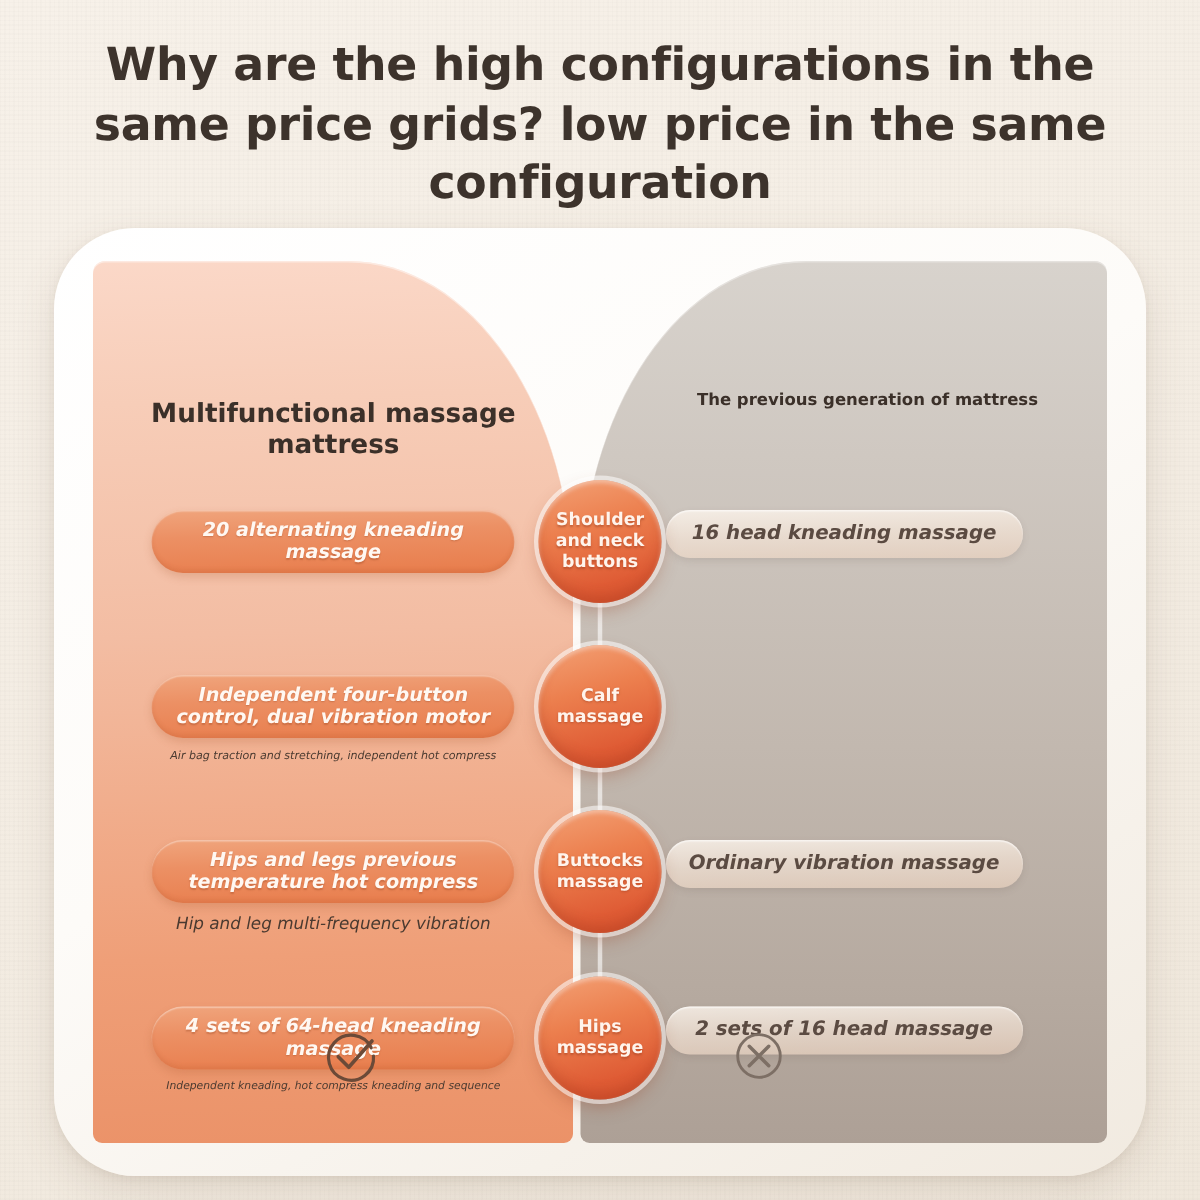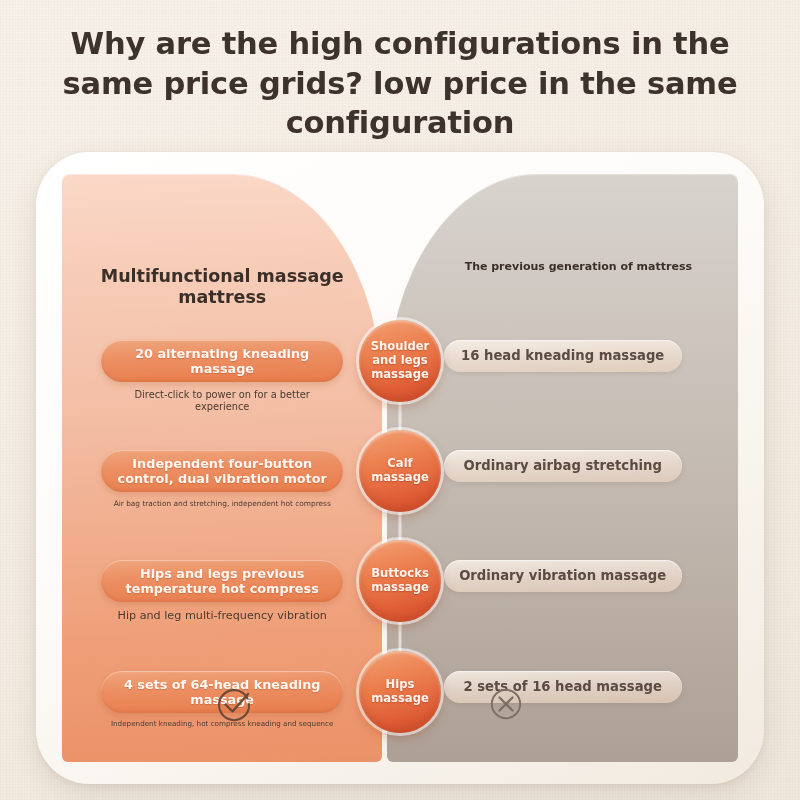--- a/index.html
+++ b/index.html
@@ -120,20 +120,21 @@
     text-align: right;
   }
 
   
   .rows {
     position: absolute;
     left: 0;
     top: 0;
     width: 100%;
     height: 100%;
+    font-style: italic;
   }
 
   .row {
     position: absolute;
     width: 100%;
     display: flex;
     flex-direction: column;
     align-items: center;
   }
 
@@ -253,21 +254,20 @@
 
 <div id="device-card">
   <div id="panels">
 
     <div class="panel panel-left">
       <div class="panel-heading">Multifunctional massage mattress</div>
 
       <div class="rows">
         <div class="row" style="top:166px">
           <div class="pill pill-left">20 alternating kneading massage</div>
-          <div class="caption" style="font-size:9.8px">Direct-click to power on for a better experience</div>
         </div>
 
         <div class="row" style="top:276px">
           <div class="pill pill-left">Independent four-button control, dual vibration motor</div>
           <div class="caption" style="font-size:7.4px">Air bag traction and stretching, independent hot compress</div>
         </div>
 
         <div class="row" style="top:386px">
           <div class="pill pill-left">Hips and legs previous temperature hot compress</div>
           <div class="caption" style="font-size:11.2px">Hip and leg multi-frequency vibration</div>
@@ -287,23 +287,20 @@
       </div>
     </div>
 
     <div class="panel panel-right">
       <div class="panel-heading">The previous generation of mattress</div>
 
       <div class="rows">
         <div class="row" style="top:166px">
           <div class="pill pill-right">16 head kneading massage</div>
         </div>
-        <div class="row" style="top:276px">
-          <div class="pill pill-right">Ordinary airbag stretching</div>
-        </div>
         <div class="row" style="top:386px">
           <div class="pill pill-right">Ordinary vibration massage</div>
         </div>
         <div class="row" style="top:497px">
           <div class="pill pill-right">2 sets of 16 head massage</div>
         </div>
       </div>
     </div>
 
     <div class="status-icon" id="status-cross">
@@ -311,20 +308,20 @@
         <circle cx="20" cy="20" r="14.2" stroke="#7d6f65" stroke-width="1.9"></circle>
         <path d="M13.5 13.5 L26.5 26.5 M26.5 13.5 L13.5 26.5" stroke="#7d6f65" stroke-width="2.3" stroke-linecap="round"></path>
       </svg>
     </div>
 
     <div id="badges">
       <div class="badge-link" style="top:176px;height:90px"></div>
       <div class="badge-link" style="top:286px;height:90px"></div>
       <div class="badge-link" style="top:396px;height:90px"></div>
 
-      <div class="badge" style="top:146px">Shoulder and legs massage</div>
+      <div class="badge" style="top:146px">Shoulder and neck buttons</div>
       <div class="badge" style="top:256px">Calf massage</div>
       <div class="badge" style="top:366px">Buttocks massage</div>
       <div class="badge" style="top:477px">Hips massage</div>
     </div>
 
   </div>
 </div>
 
 </body></html>

